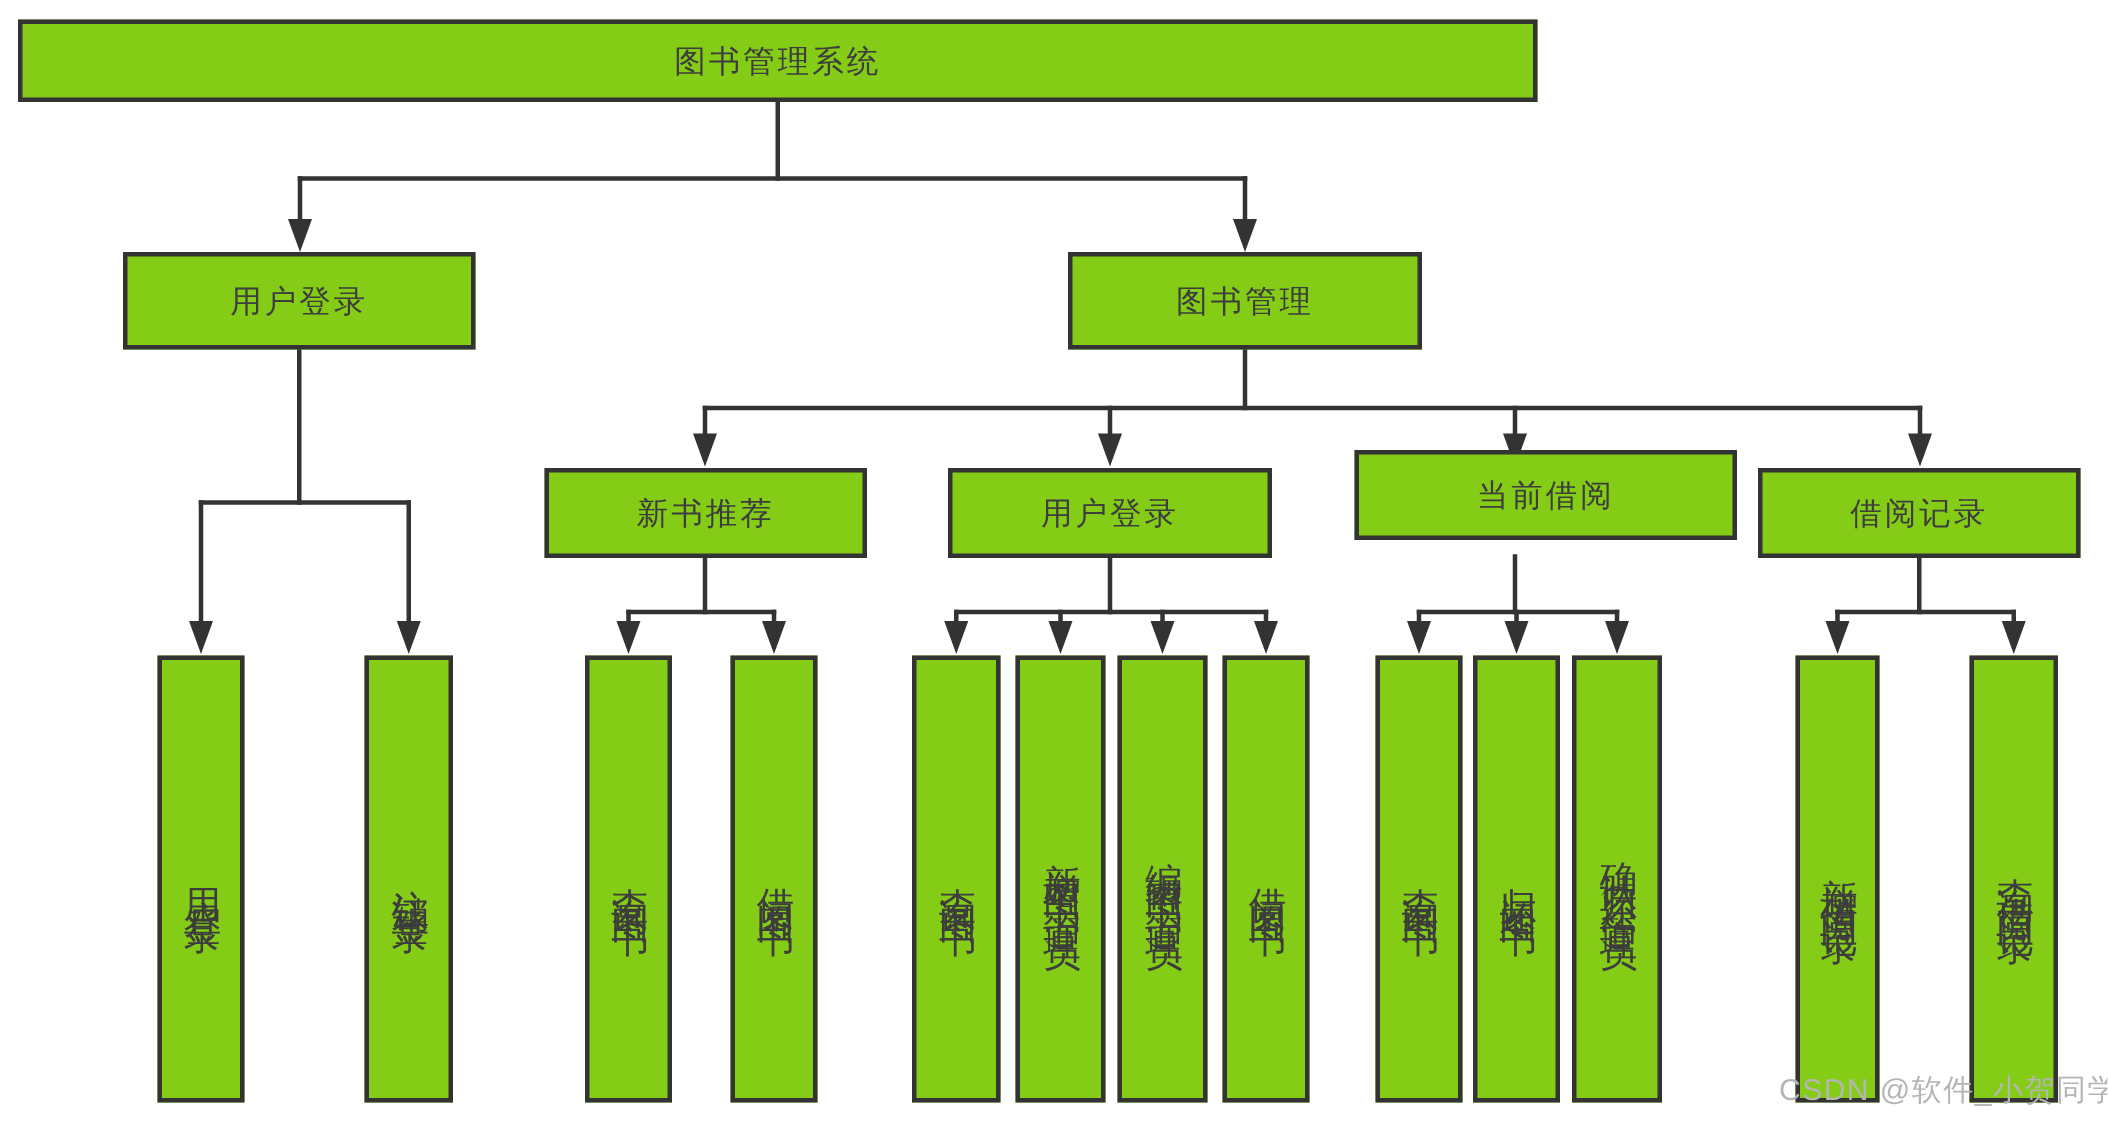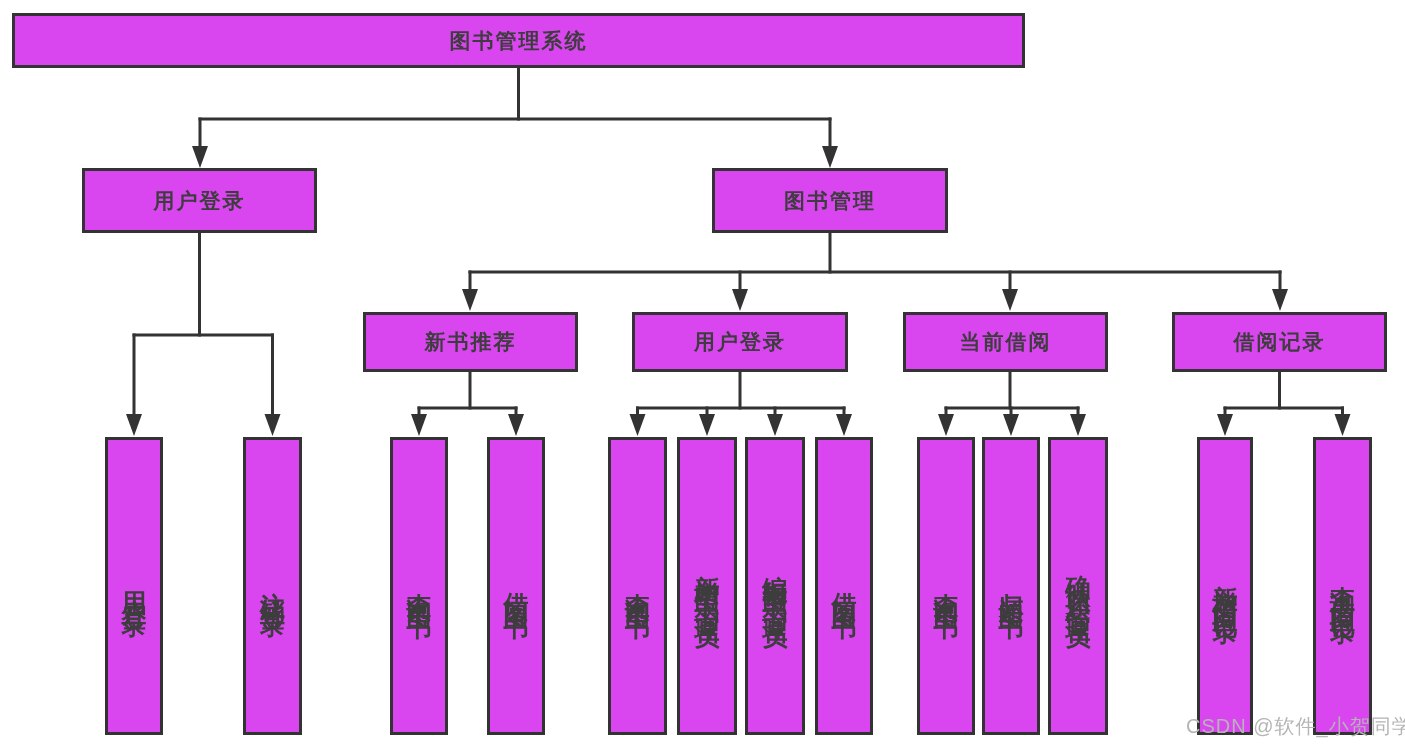--- a/index.html
+++ b/index.html
@@ -17,27 +17,26 @@
   }
   svg.wires {
     position: absolute;
     left: 0; top: 0;
     width: 1405px; height: 747px;
     z-index: 1;
   }
   .node {
     position: absolute;
     border: 3px solid #333333;
-    background: #d946ef;
+    background: #84cc16;
     display: flex;
     align-items: center;
     justify-content: center;
     color: #3d3d3d;
     z-index: 2;
-    font-weight: bold;
   }
   .h-node {
     font-size: 21px;
     letter-spacing: 2px;
     white-space: nowrap;
   }
   .v-node {
     top: 437px;
     height: 298px;
     font-size: 25px;
@@ -47,21 +46,21 @@
     text-orientation: mixed;
     letter-spacing: 7px;
     line-height: 1;
     white-space: nowrap;
   }
   .root-node   { left: 12px;   top: 13px;  width: 1013px; height: 55px; }
   .n-user      { left: 82px;   top: 168px; width: 235px;  height: 65px; }
   .n-mgmt      { left: 712px;  top: 168px; width: 236px;  height: 65px; text-align: right; }
   .n-rec       { left: 363px;  top: 312px; width: 215px;  height: 60px; }
   .n-borrow    { left: 632px;  top: 312px; width: 216px;  height: 60px; }
-  .n-current   { left: 903px;  top: 312px; width: 205px;  height: 60px; }
+  .n-current   { left: 903px;  top: 300px; width: 255px;  height: 60px; }
   .n-records   { left: 1172px; top: 312px; width: 215px;  height: 60px; align-items: center; }
   .l1  { left: 105px;  width: 58px; }
   .l2  { left: 243px;  width: 59px; }
   .l3  { left: 390px;  width: 58px; }
   .l4  { left: 487px;  width: 58px; }
   .l5  { left: 608px;  width: 59px; }
   .l6  { left: 677px;  width: 60px; }
   .l7  { left: 745px;  width: 60px; }
   .l8  { left: 815px;  width: 58px; }
   .l9  { left: 917px;  width: 58px; }

